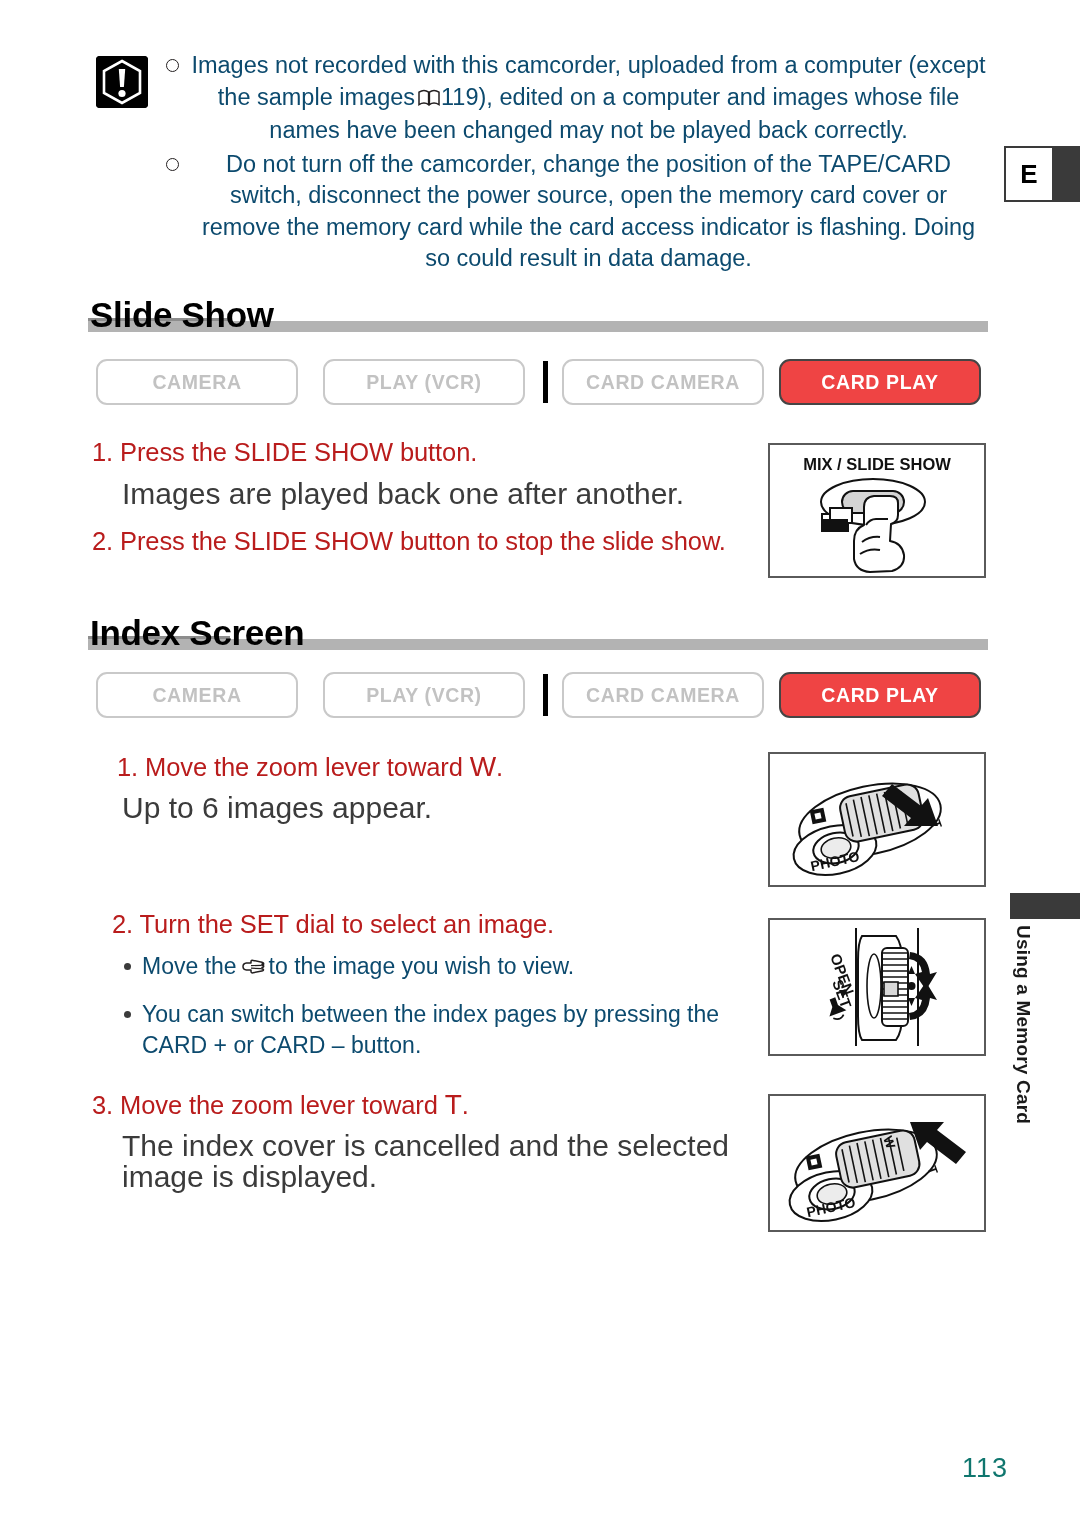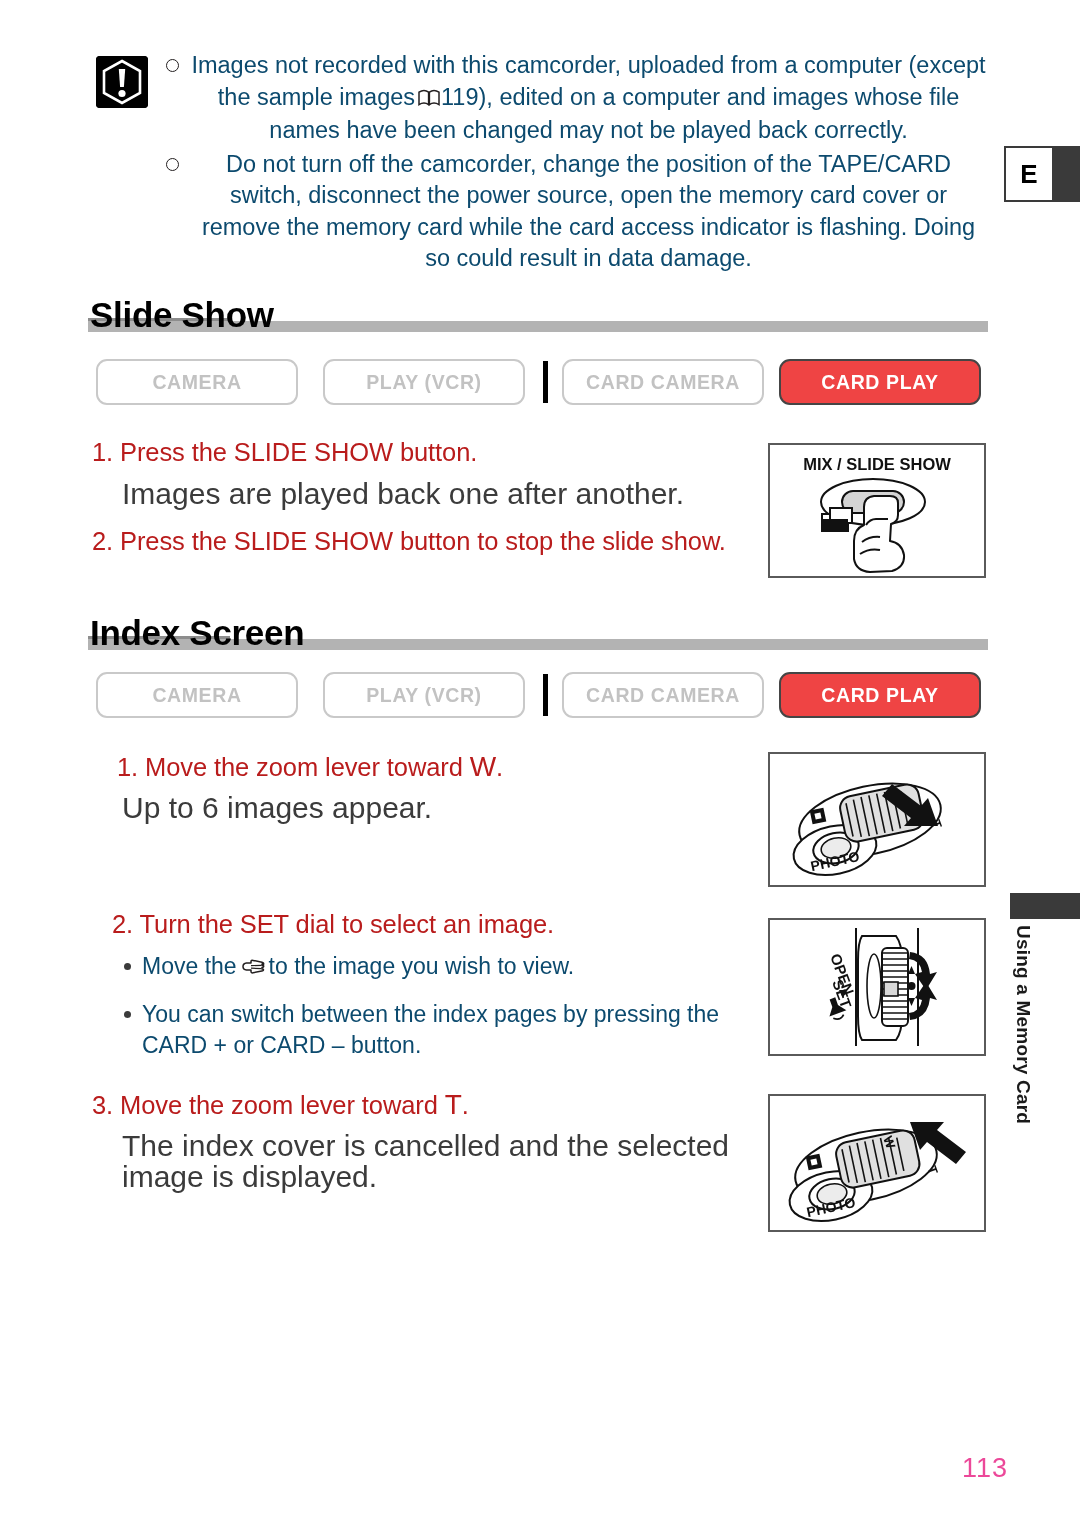--- a/index.html
+++ b/index.html
@@ -229,21 +229,21 @@
     box-sizing: border-box;
     overflow: hidden;
   }
   .illus svg { display: block; }
 
   .page-number {
     position: absolute;
     right: 72px;
     bottom: 45px;
     font-size: 27px;
-    color: #ec4899;
+    color: #0f766e;
     letter-spacing: 1px;
   }
 </style>
 </head>
 <body>
 
 <div class="edge-tab-e">
   <div class="letter">E</div>
 </div>
 <div class="edge-tab-bar"></div>

